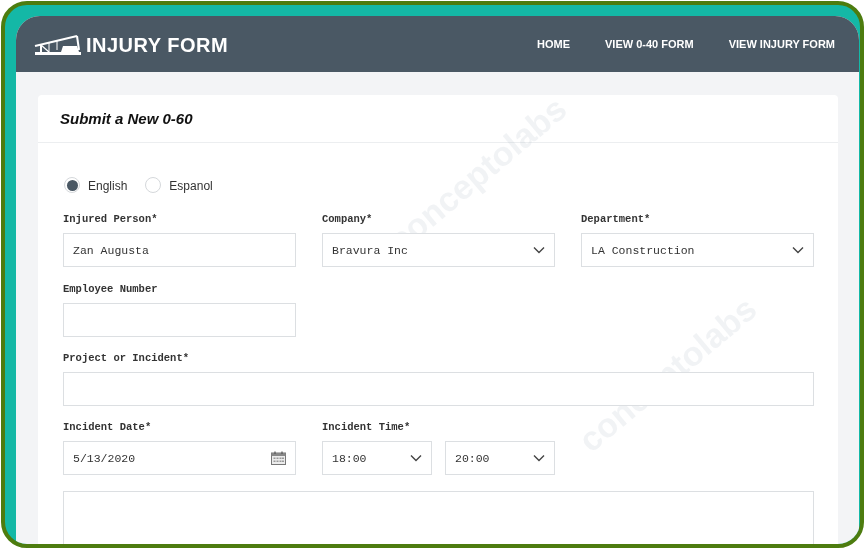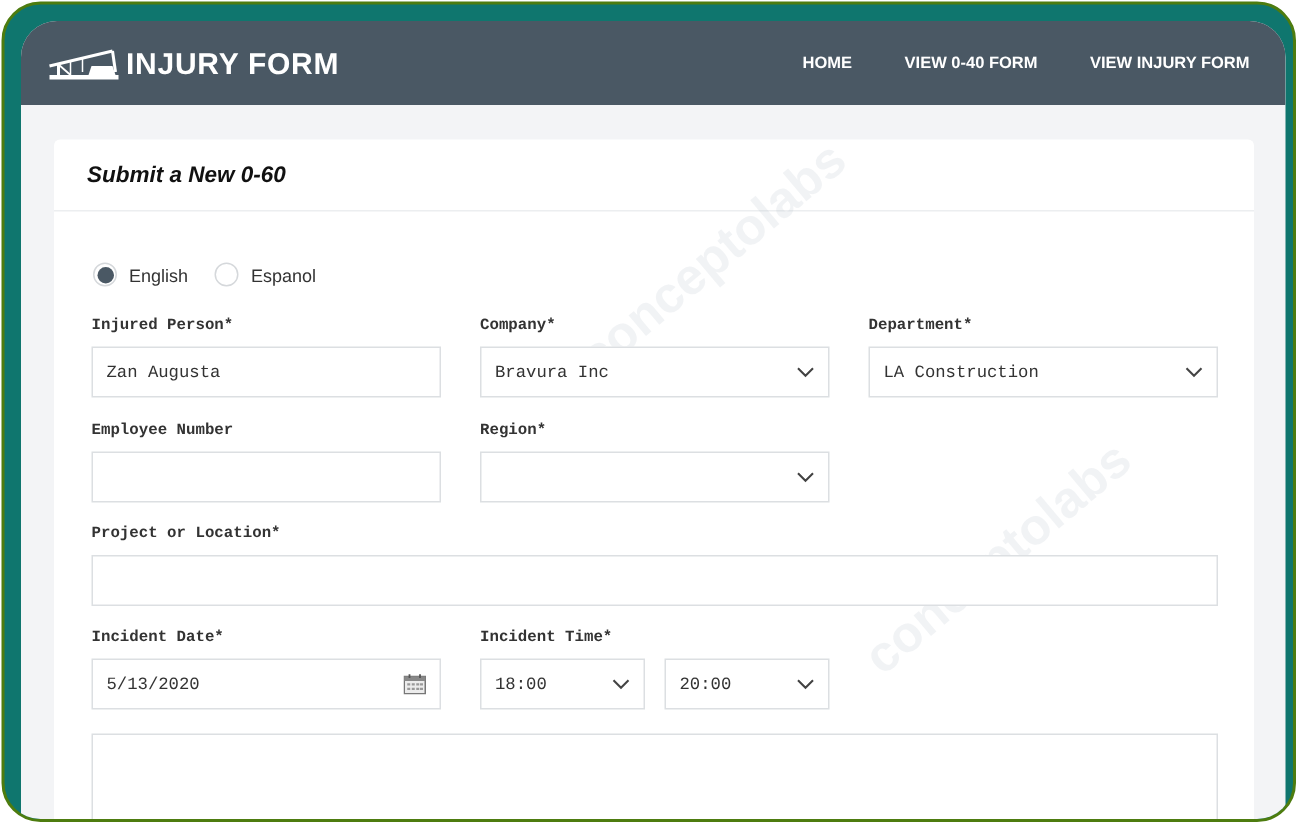--- a/index.html
+++ b/index.html
@@ -4,22 +4,22 @@
 <style>
   html, body { margin: 0; padding: 0; }
   body {
     width: 867px; height: 551px; overflow: hidden;
     background: #ffffff;
     font-family: "Liberation Sans", sans-serif;
     position: relative;
   }
   .frame {
     position: absolute; left: 1px; top: 1px; width: 863px; height: 547px;
-    border: 2px solid #4d7c0f; border-radius: 26px; box-sizing: border-box;
-    background: #0f766e; overflow: hidden;
+    border: 4px solid #4d7c0f; border-radius: 26px; box-sizing: border-box;
+    background: #14b8a6; overflow: hidden;
   }
   .app {
     position: absolute; left: 11px; top: 11px; width: 843px; height: 540px;
     background: #f3f4f6; border-radius: 24px 24px 0 0; overflow: hidden;
   }
   .navbar {
     position: absolute; left: 0; top: 0; width: 100%; height: 56px;
     background: #4a5864;
   }
   .brand { position: absolute; left: 17px; top: 16px; display: flex; align-items: center; }
@@ -137,32 +137,23 @@
             </svg>
         </div>
       </div>
 
       <div class="field" style="left:25px; top:188px; width:233px;">
         <div class="field-label">Employee Number</div>
         <div class="input">
           <span class="val"></span>
         </div>
       </div>
-      <div class="field" style="left:284px; top:188px; width:233px;">
-        <div class="field-label">Region*</div>
-        <div class="input">
-          <span class="val"></span>
-          <svg class="chev" viewBox="0 0 12 8">
-              <polyline points="1,1.5 6,6.5 11,1.5" fill="none" stroke="#444" stroke-width="1.4"></polyline>
-            </svg>
-        </div>
-      </div>
 
       <div class="field" style="left:25px; top:257px; width:751px;">
-        <div class="field-label">Project or Location*</div>
+        <div class="field-label">Project or Incident*</div>
         <div class="input">
           <span class="val"></span>
         </div>
       </div>
 
       <div class="field" style="left:25px; top:326px; width:233px;">
         <div class="field-label">Incident Date*</div>
         <div class="input">
           <span class="val">5/13/2020</span>
           <svg class="cal" viewBox="0 0 15 14">

